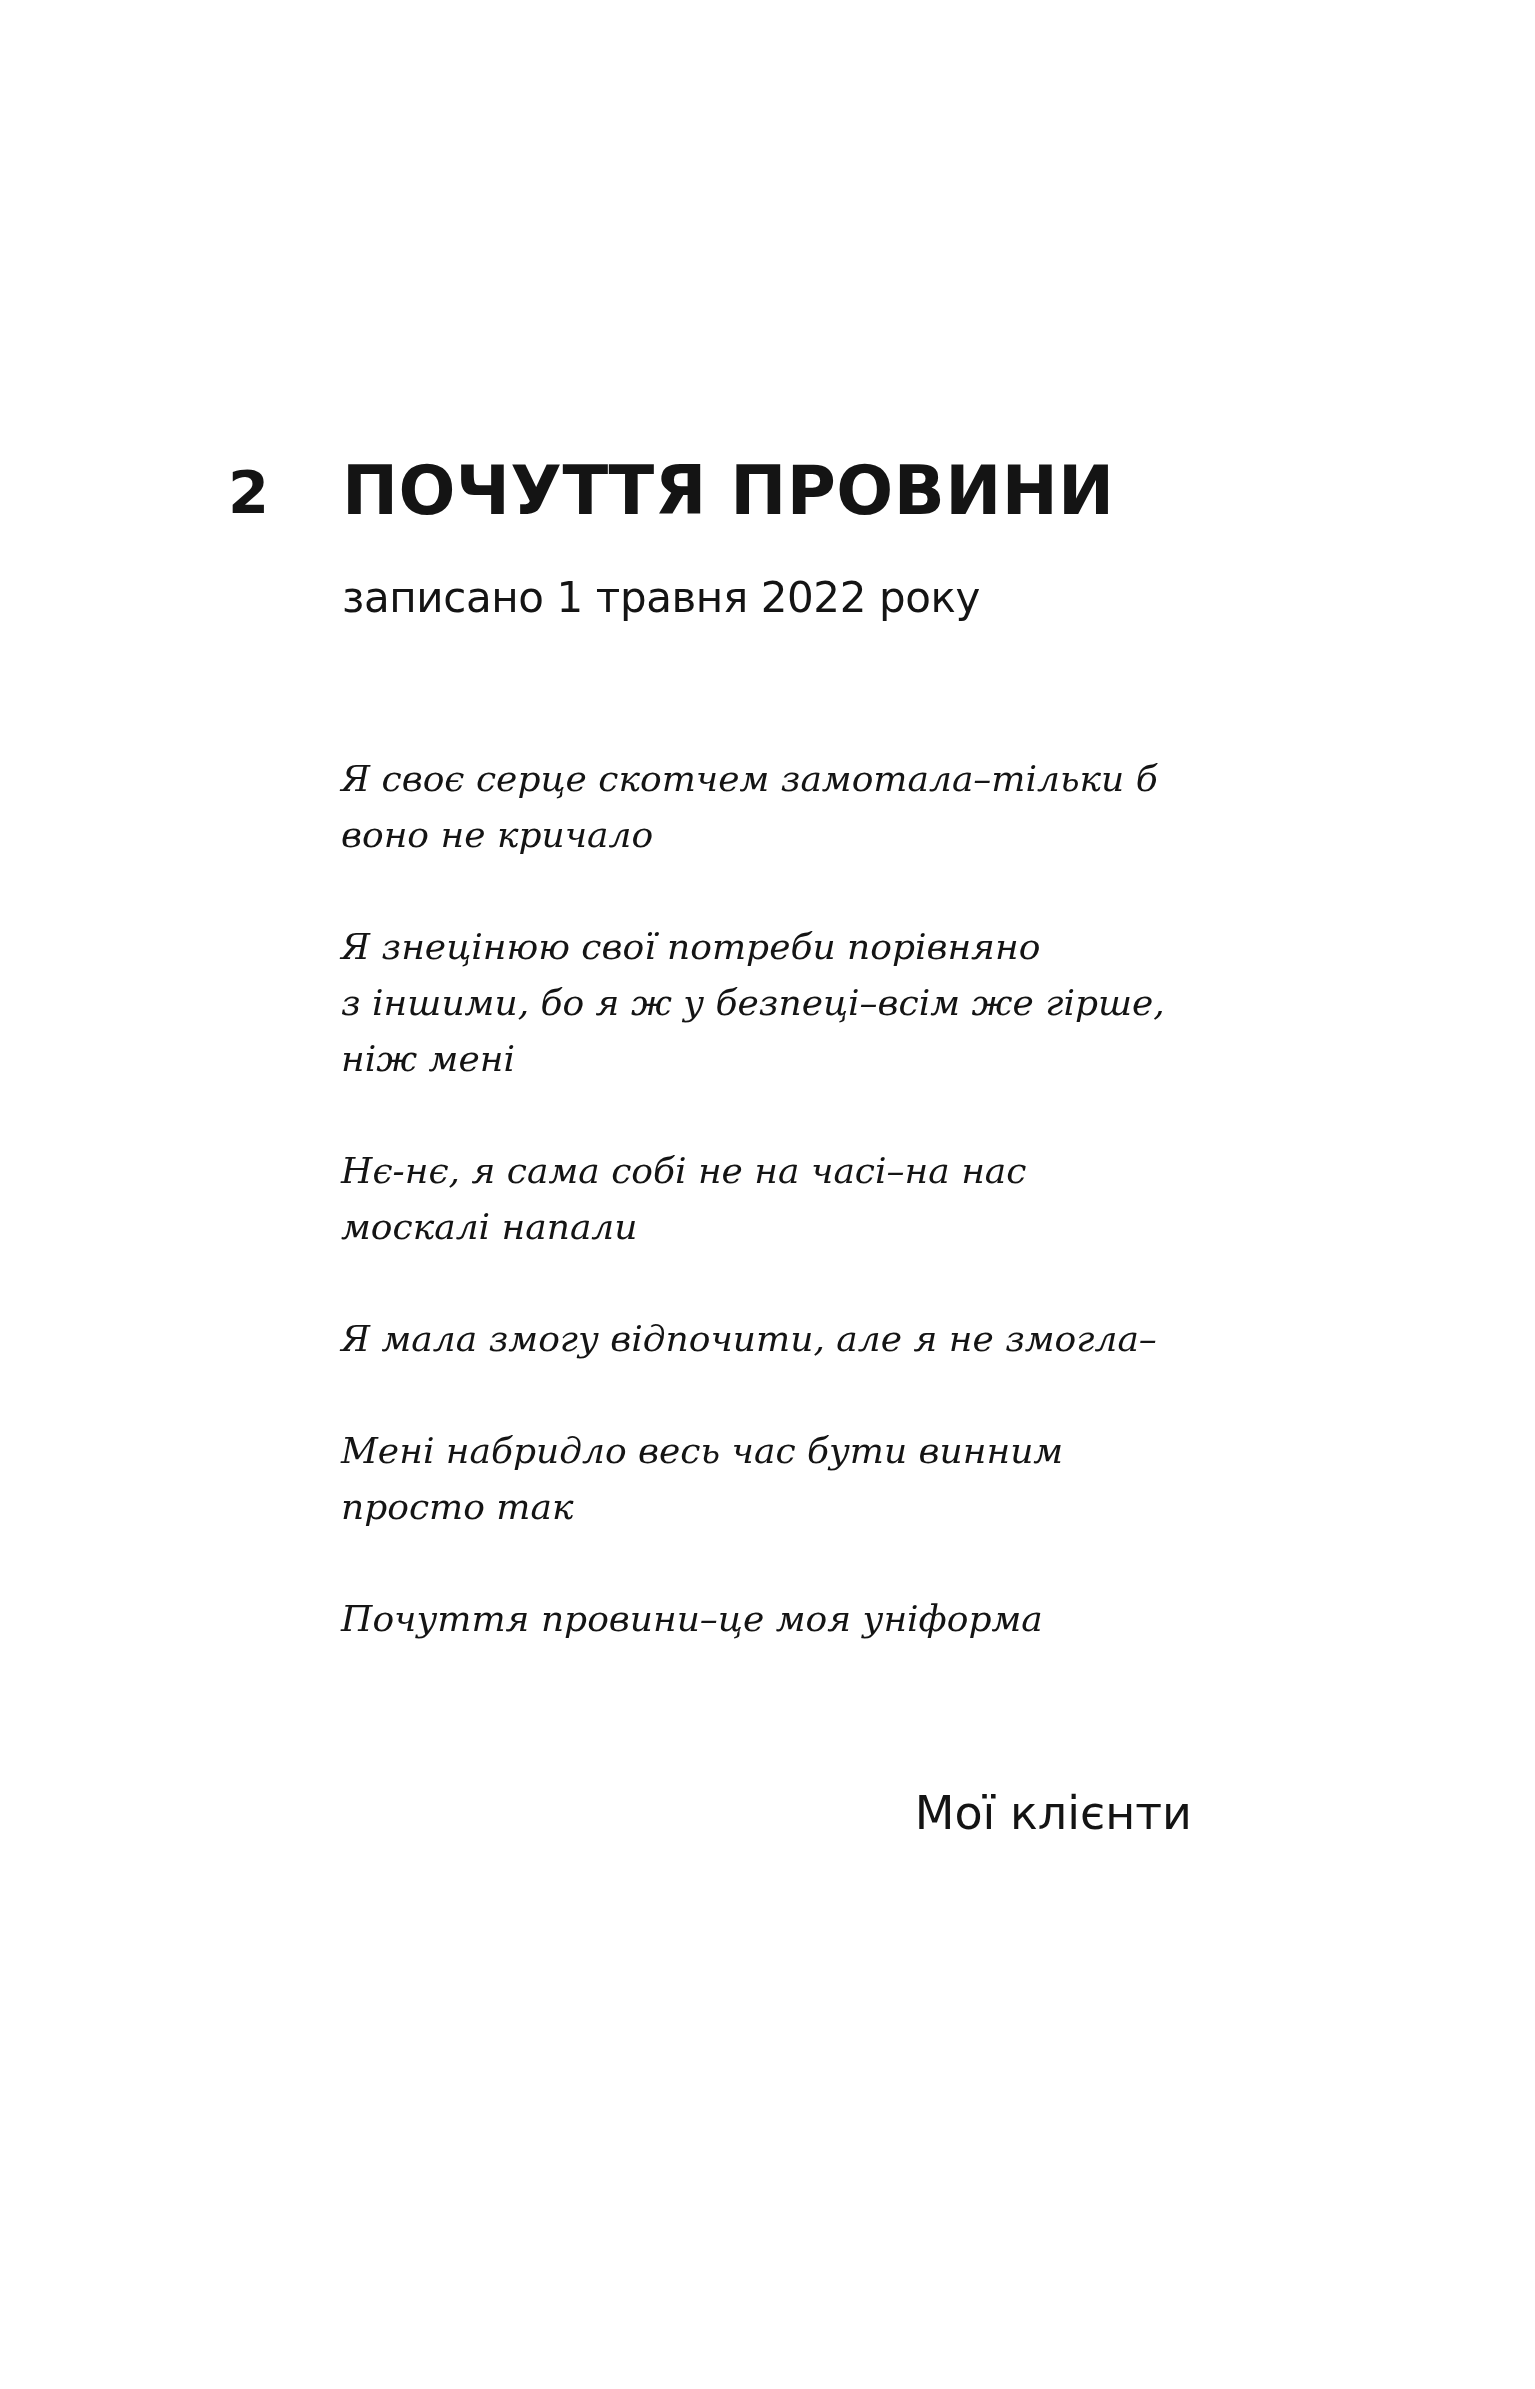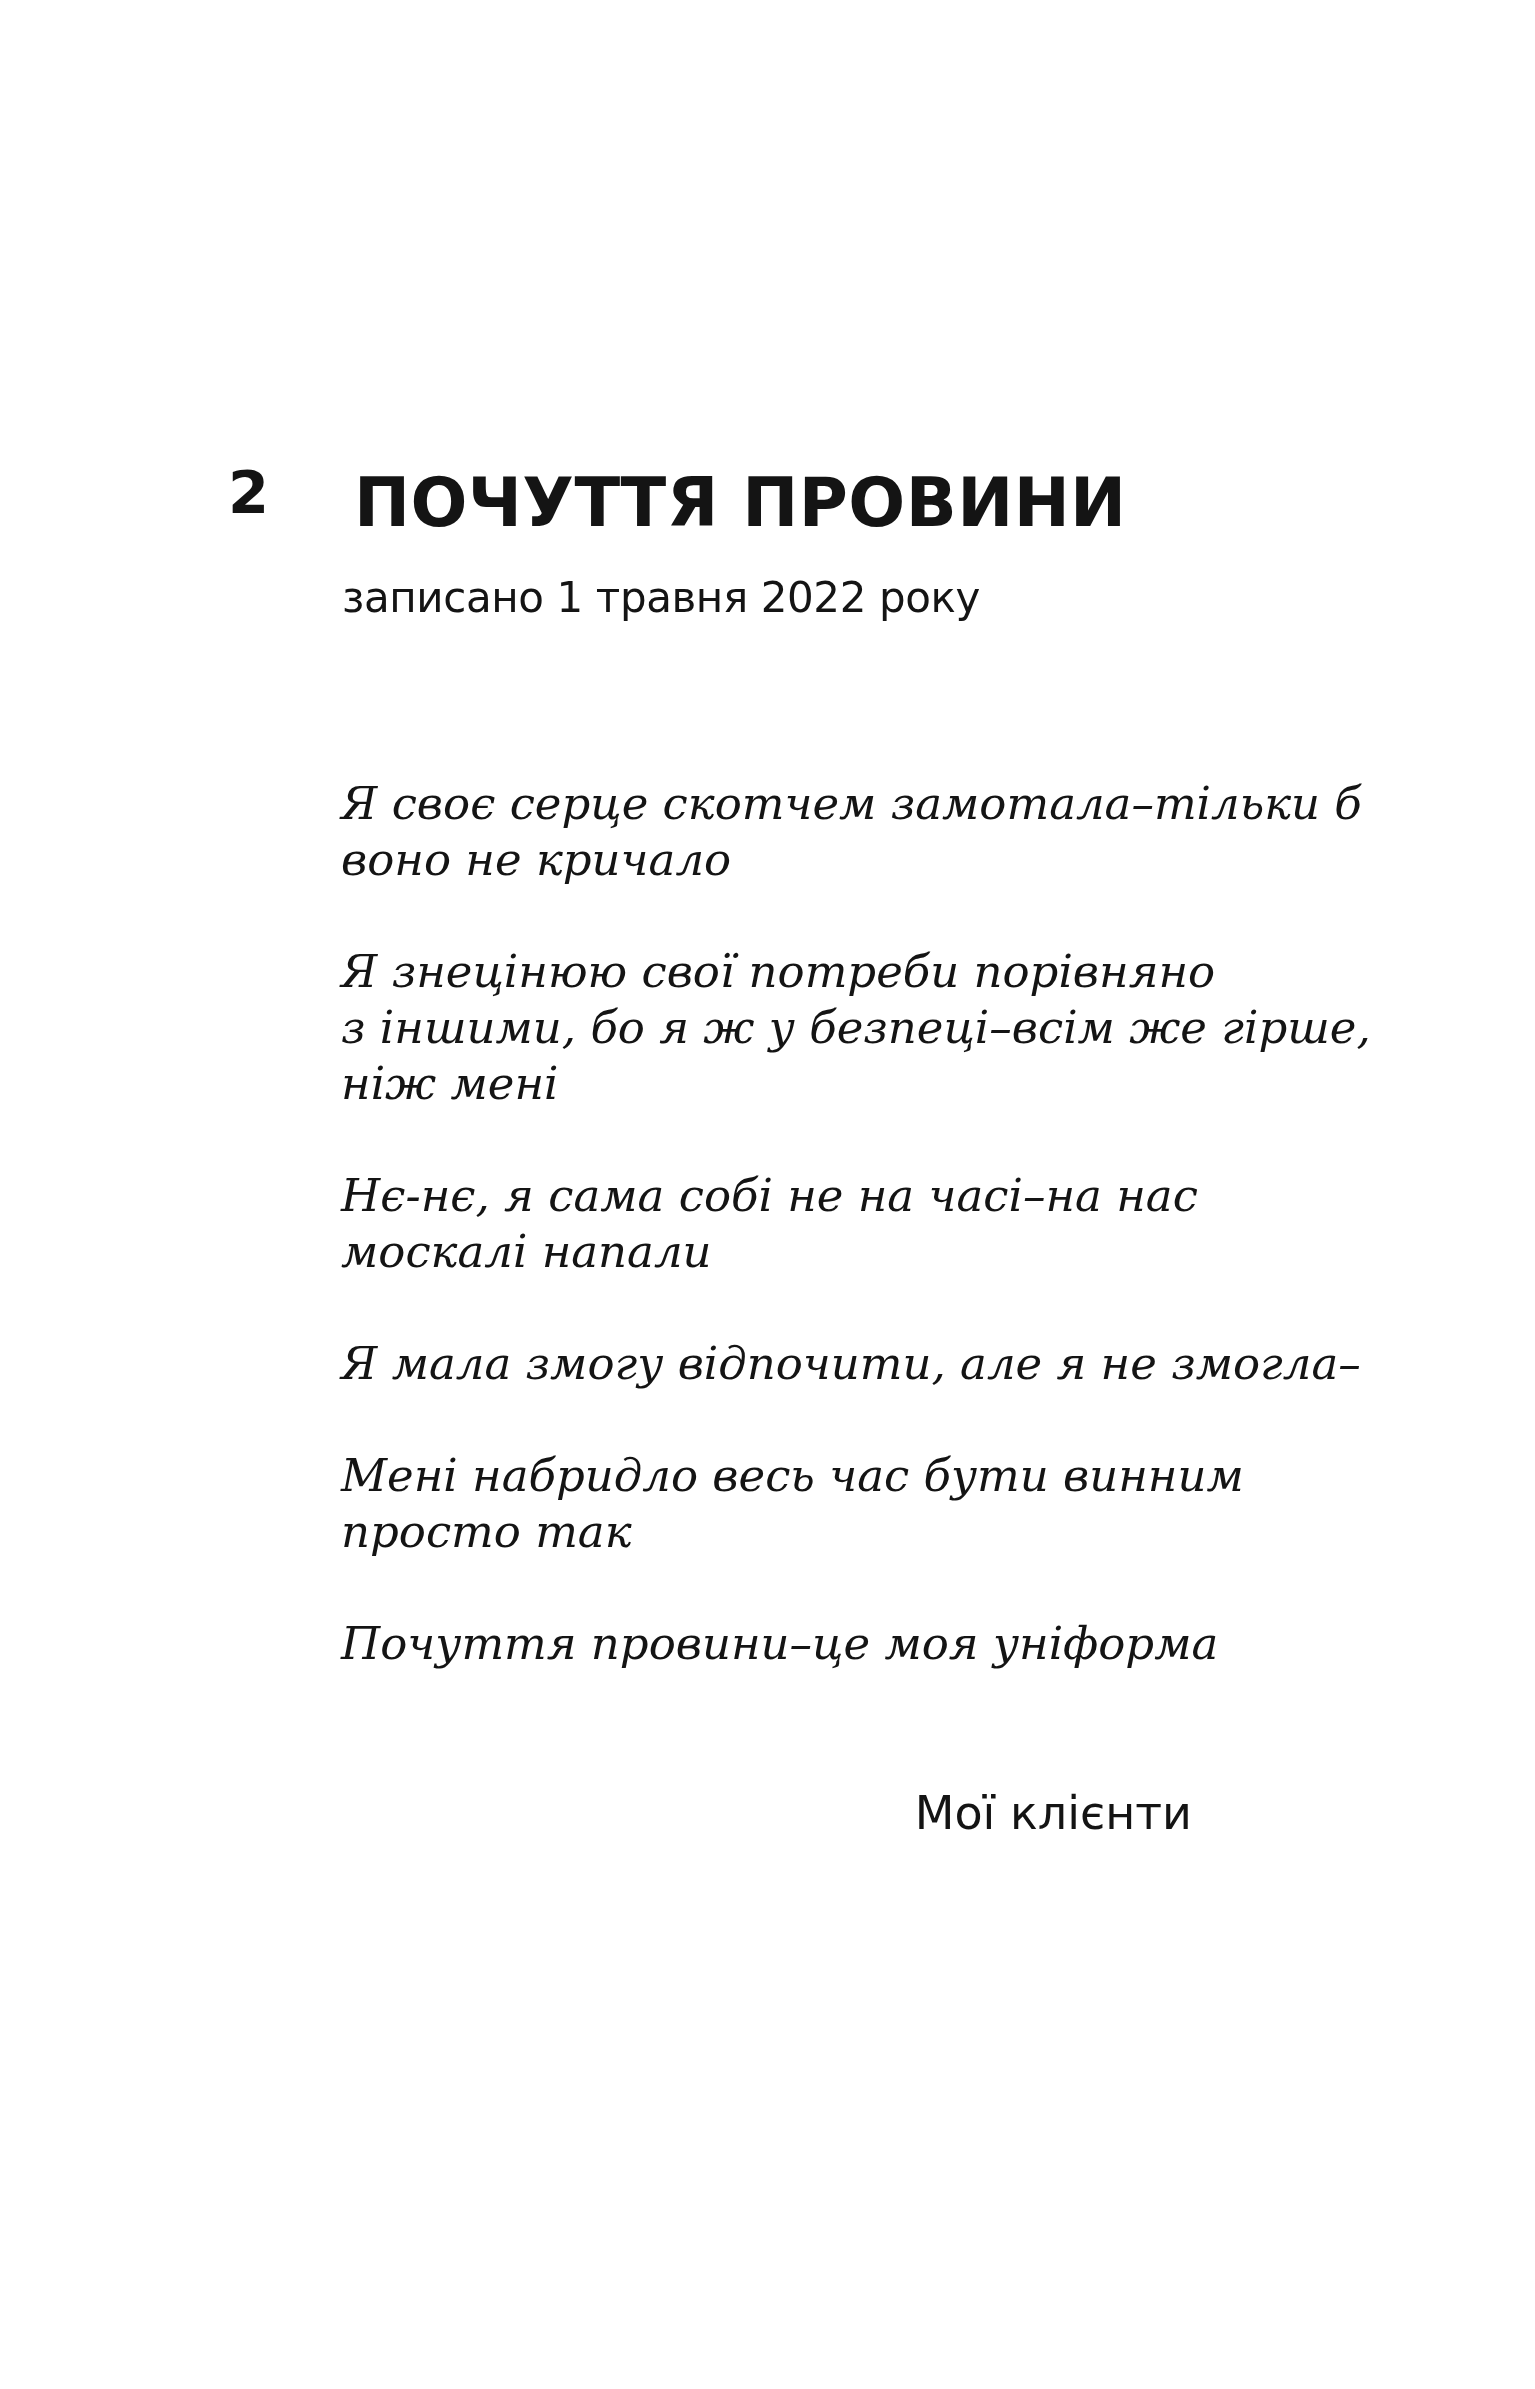--- a/index.html
+++ b/index.html
@@ -49,25 +49,25 @@
       font-family: "DejaVu Sans", sans-serif;
       font-weight: normal;
       font-size: 42px;
       line-height: 1;
       letter-spacing: -0.4px;
       white-space: nowrap;
     }
     .poem {
       position: absolute;
       left: 341px;
-      top: 776px;
+      top: 751px;
       width: 880px;
       font-family: "DejaVu Serif", serif;
       font-style: italic;
-      font-size: 45px;
+      font-size: 36px;
       line-height: 56px;
     }
     .stanza {
       margin: 0 0 56px 0;
     }
     .stanza:last-child {
       margin-bottom: 8px;
     }
     .poem-line {
       display: block;
@@ -84,21 +84,21 @@
       white-space: nowrap;
       text-align: right;
     }
   </style>
 </head>
 <body>
 
 <div class="page">
 
   <div class="chapter-number">2</div>
-  <h1 class="chapter-title" style="margin:12px;">ПОЧУТТЯ ПРОВИНИ</h1>
+  <h1 class="chapter-title" style="margin:0;">ПОЧУТТЯ ПРОВИНИ</h1>
   <div class="chapter-subtitle">записано 1 травня 2022 року</div>
 
   <div class="poem">
     <div class="stanza">
       <span class="poem-line">Я своє серце скотчем замотала–тільки б</span>
       <span class="poem-line">воно не кричало</span>
     </div>
     <div class="stanza">
       <span class="poem-line">Я знецінюю свої потреби порівняно</span>
       <span class="poem-line">з іншими, бо я ж у безпеці–всім же гірше,</span>

